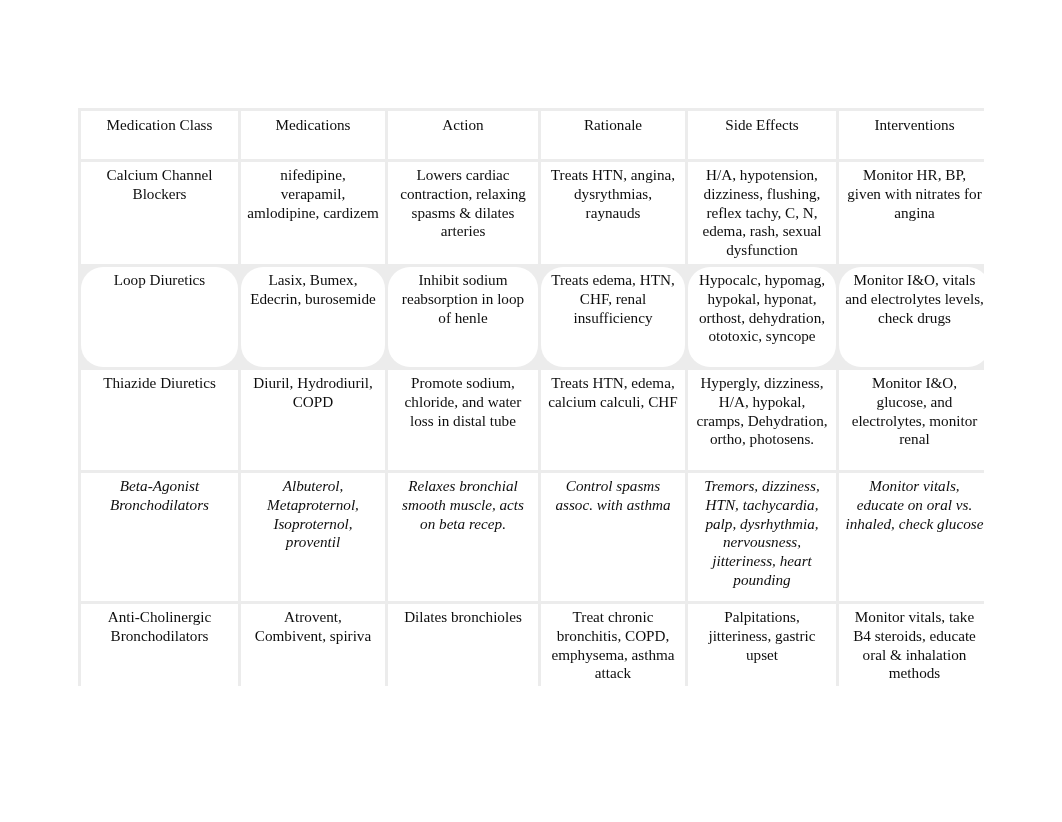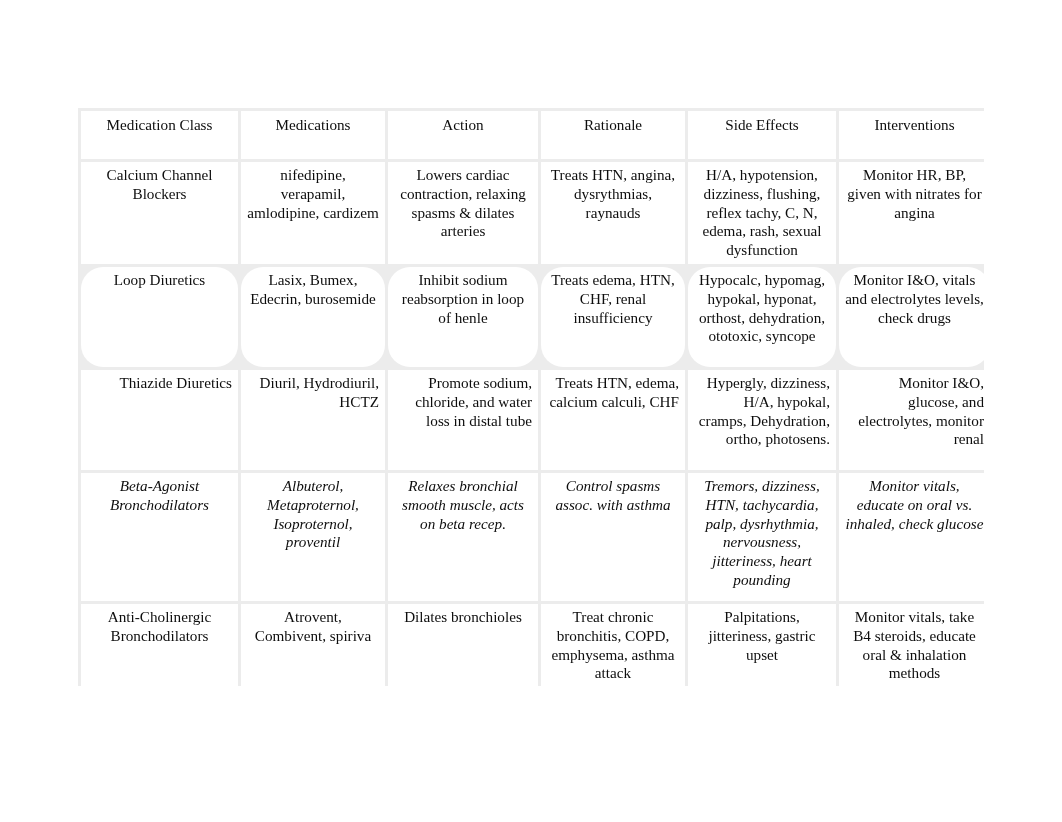--- a/index.html
+++ b/index.html
@@ -58,21 +58,21 @@
   col.c0 { width: 157px; }
   col.c1 { width: 144px; }
   col.c2 { width: 150px; }
   col.c3 { width: 144px; }
   col.c4 { width: 148px; }
   col.c5 { width: 151px; }
 
   
   tr.r0 td { height: 100px; }
   tr.r1 td { height: 100px; border-radius: 22px; }
-  tr.r2 td { height: 100px; text-align: right; }
+  tr.r2 td { height: 100px; }
   tr.r3 td { height: 128px; font-style: italic; }
   tr.r4 td { height: 112px; }
 
   .cell-text {
     display: block;
   }
 </style>
 </head>
 <body>
 
@@ -135,21 +135,21 @@
           </td>
         <td>
             <span class="cell-text">Monitor I&amp;O, vitals and electrolytes levels, check drugs</span>
           </td>
       </tr>
       <tr class="r2">
         <td>
             <span class="cell-text">Thiazide Diuretics</span>
           </td>
         <td>
-            <span class="cell-text">Diuril, Hydrodiuril, HCTZ</span>
+            <span class="cell-text">Diuril, Hydrodiuril, COPD</span>
           </td>
         <td>
             <span class="cell-text">Promote sodium, chloride, and water loss in distal tube</span>
           </td>
         <td>
             <span class="cell-text">Treats HTN, edema, calcium calculi, CHF</span>
           </td>
         <td>
             <span class="cell-text">Hypergly, dizziness, H/A, hypokal, cramps, Dehydration, ortho, photosens.</span>
           </td>

